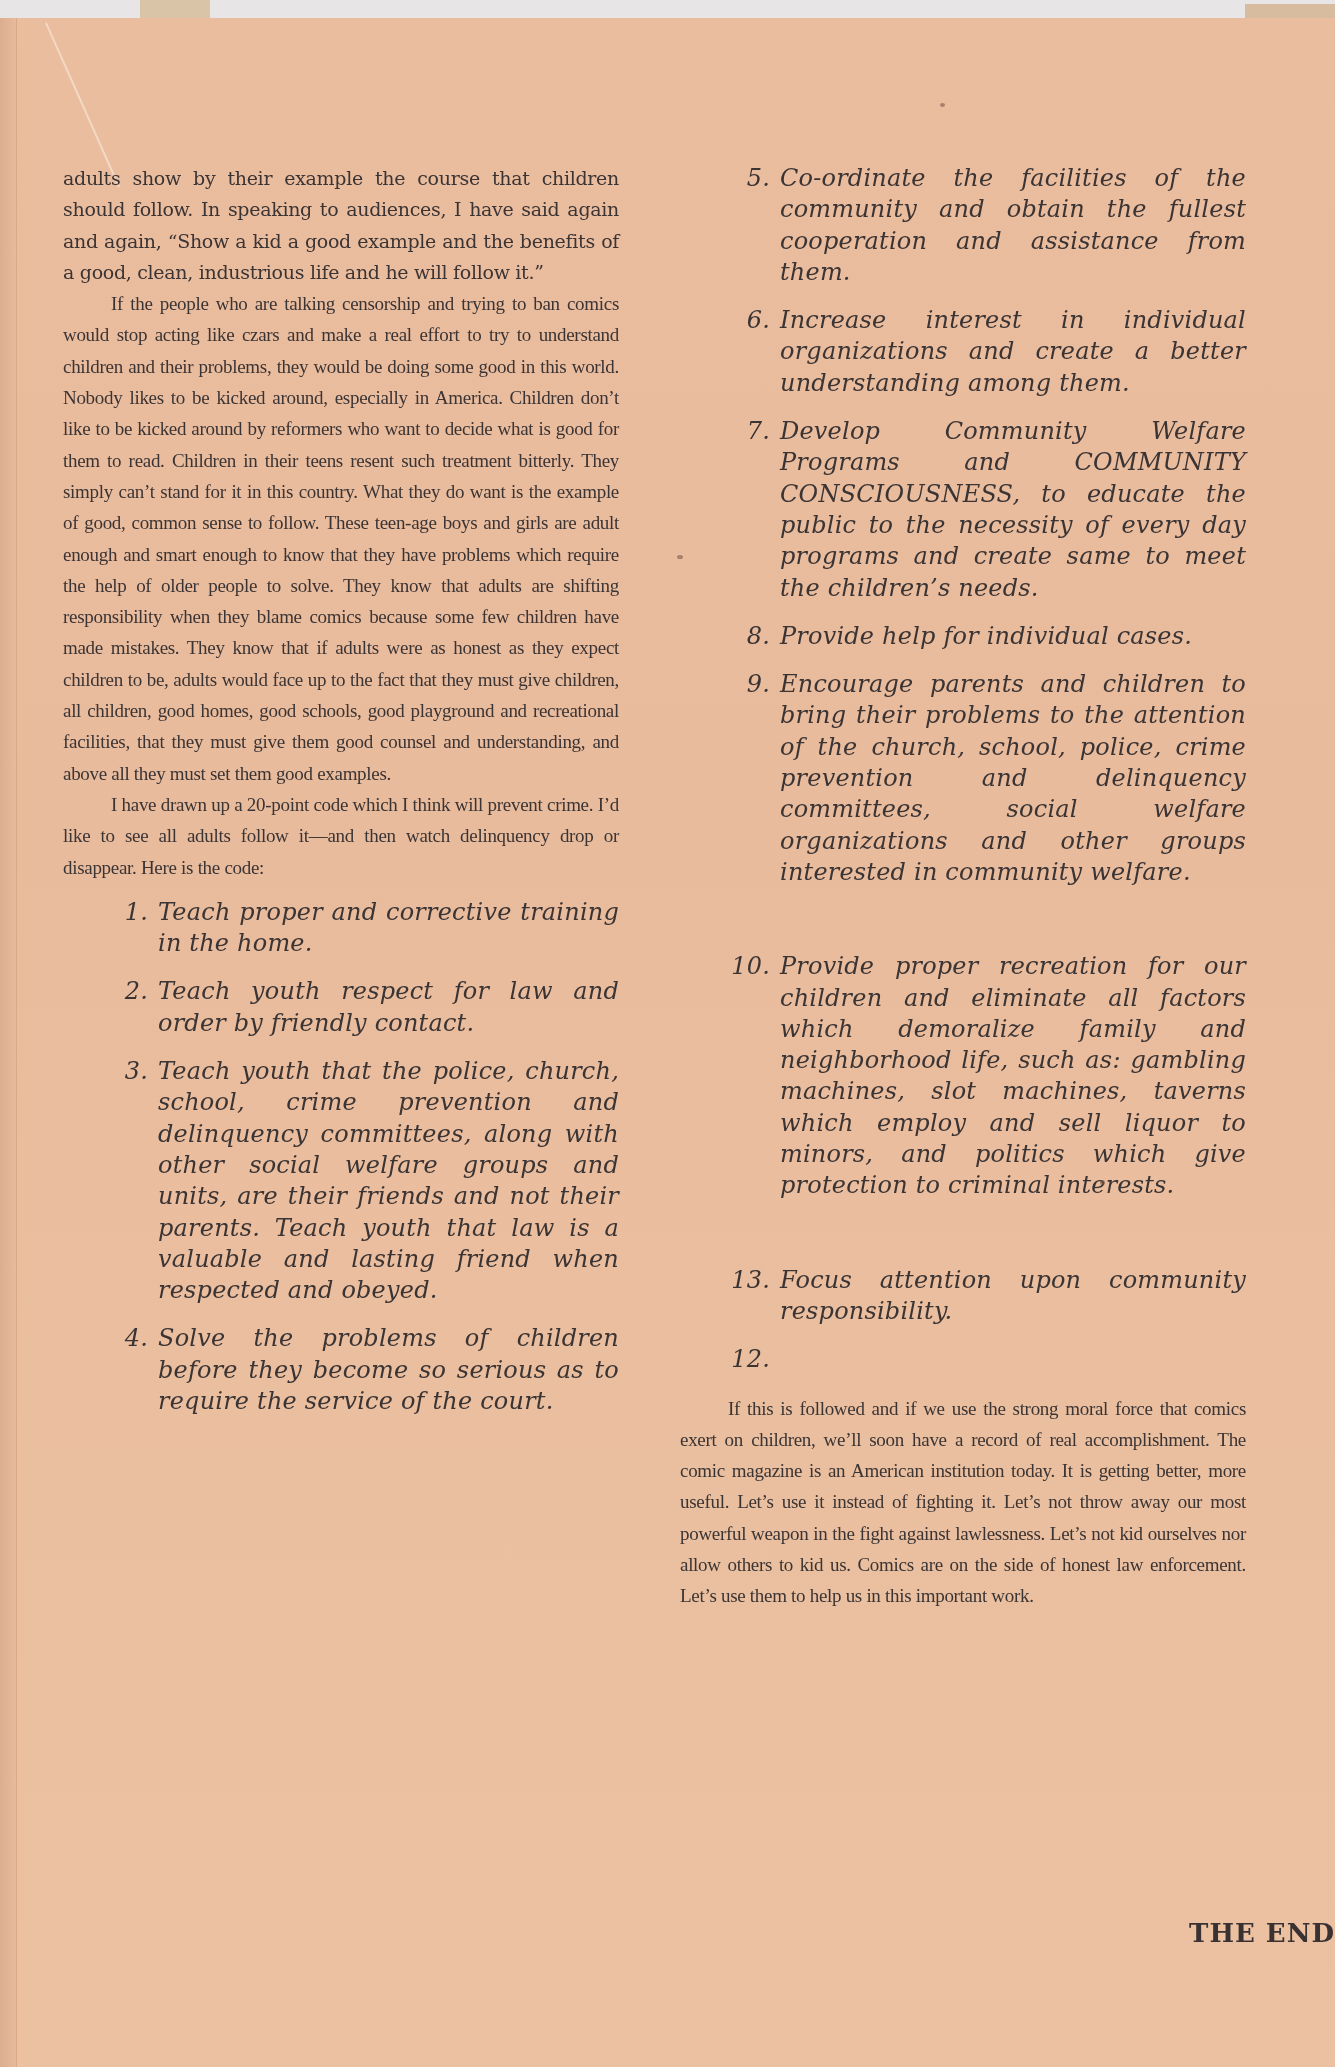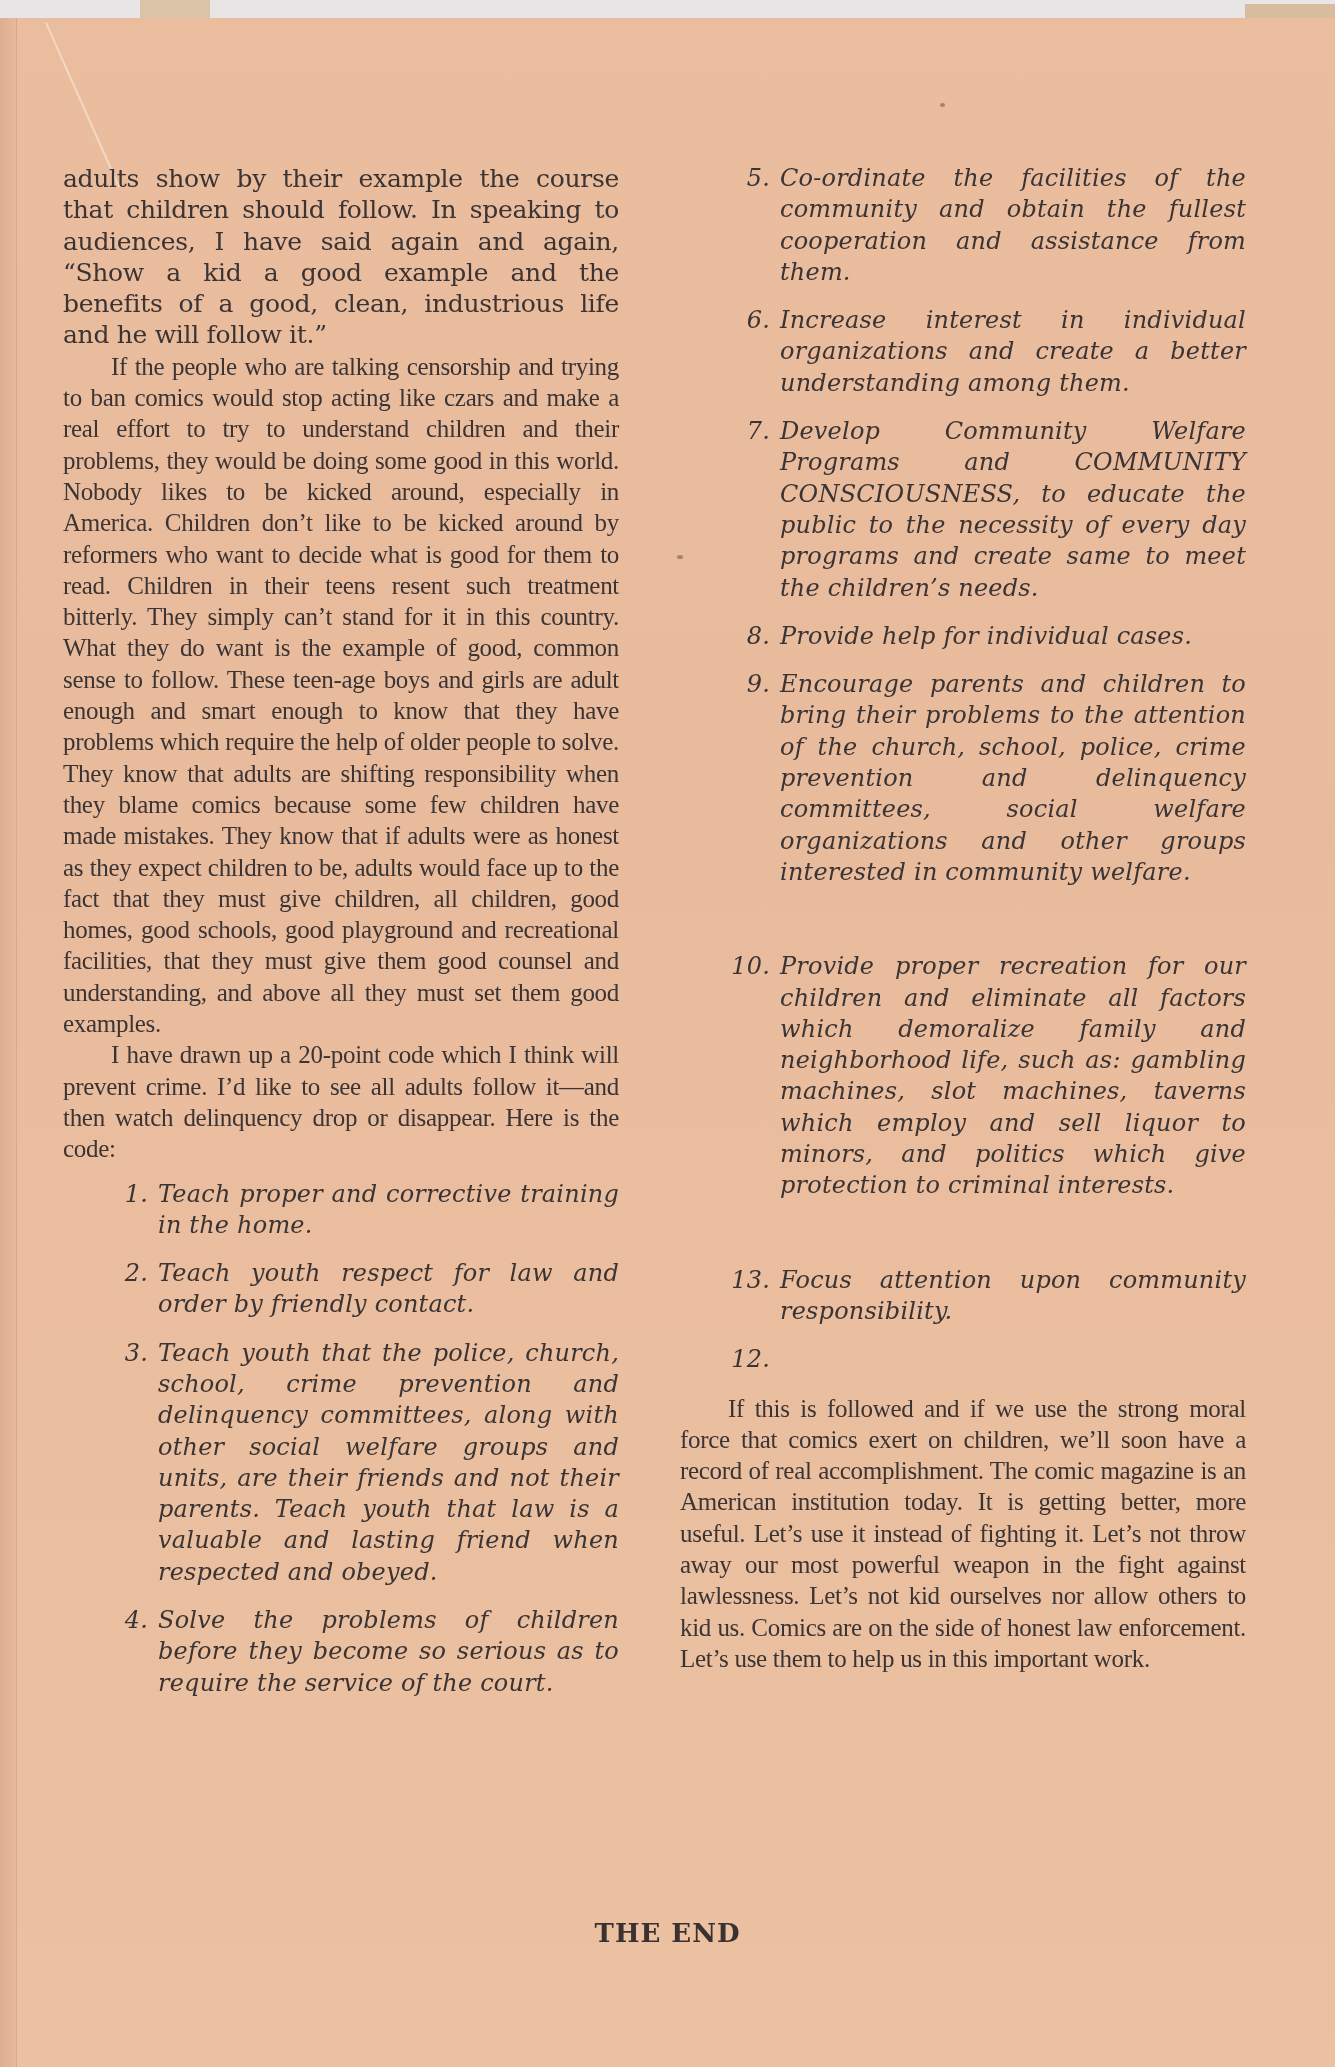--- a/index.html
+++ b/index.html
@@ -25,37 +25,37 @@
   .tab-top {
     position: absolute; top: 0; left: 140px; width: 70px; height: 20px; background: #d9c4a8;
   }
   .tab-top2 {
     position: absolute; top: 4px; right: 0; width: 90px; height: 14px; background: #d8bca0;
   }
   .col { position: absolute; }
   .left-col { left: 63px; top: 163px; width: 556px; }
   .right-col { left: 720px; top: 163px; width: 526px; }
   p.body {
-    margin: 0; font-size: 25px; line-height: 31.3px; text-align: justify;
+    margin: 0; font-size: 19px; line-height: 31.3px; text-align: justify;
     letter-spacing: -0.3px;
   }
   p.indent { text-indent: 48px; font-family: Liberation Serif, serif; }
   .code-item {
     display: flex; font-style: italic; font-size: 24px; line-height: 31.3px;
     text-align: justify; letter-spacing: 0.2px;
   }
   .code-item .num { flex: 0 0 auto; text-align: right; padding-right: 10px; font-style: italic; }
   .code-item .txt { flex: 1; }
   .left-list { margin-left: 45px; margin-top: 14px; }
   .left-list .num { width: 40px; }
   .right-list .num { width: 50px; }
   .gap { height: 17px; }
   .gap-lg { height: 63px; }
   .the-end {
-    position: absolute; left: 0; width: 1335px; top: 1918px; text-align: center;
+    position: absolute; left: 0; width: 1335px; top: 1918px; text-align: right;
     font-weight: bold; font-size: 26px; letter-spacing: 1px; color: #3a3232;
   }
   .spot { position: absolute; border-radius: 50%; background: #7a5a48; opacity: .6; }
 </style>
 </head>
 <body>
 
 <div class="tab-top"></div>
 <div class="tab-top2"></div>
 

